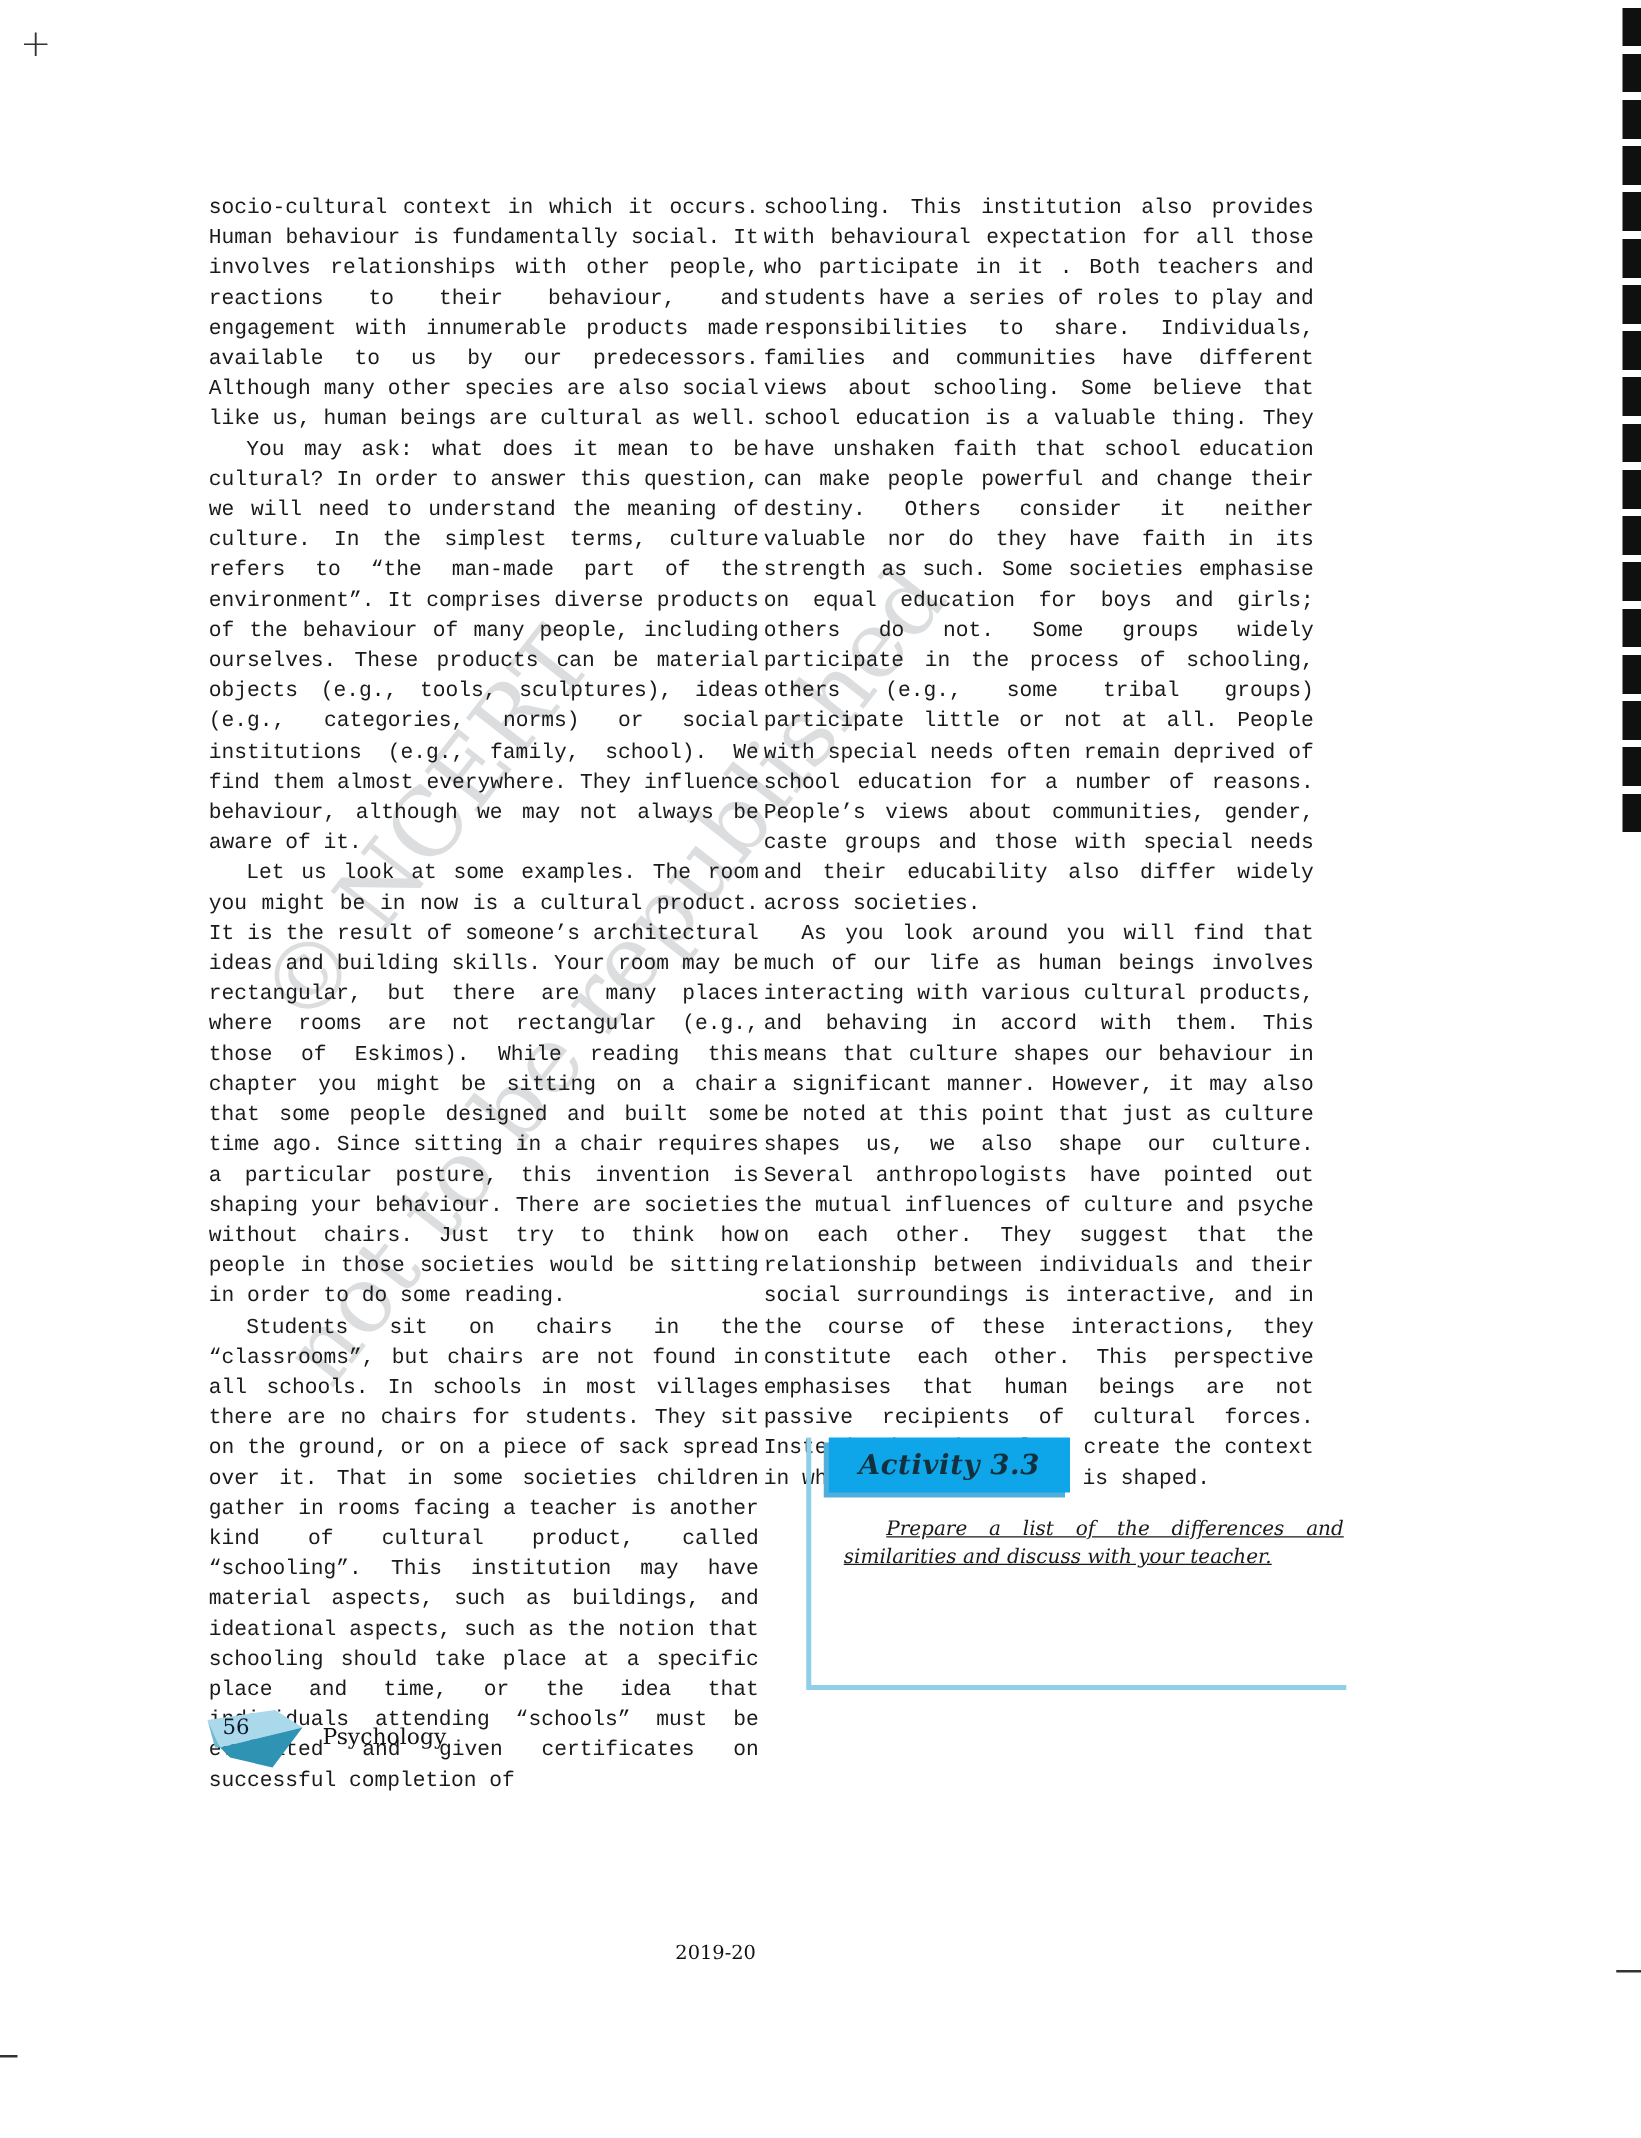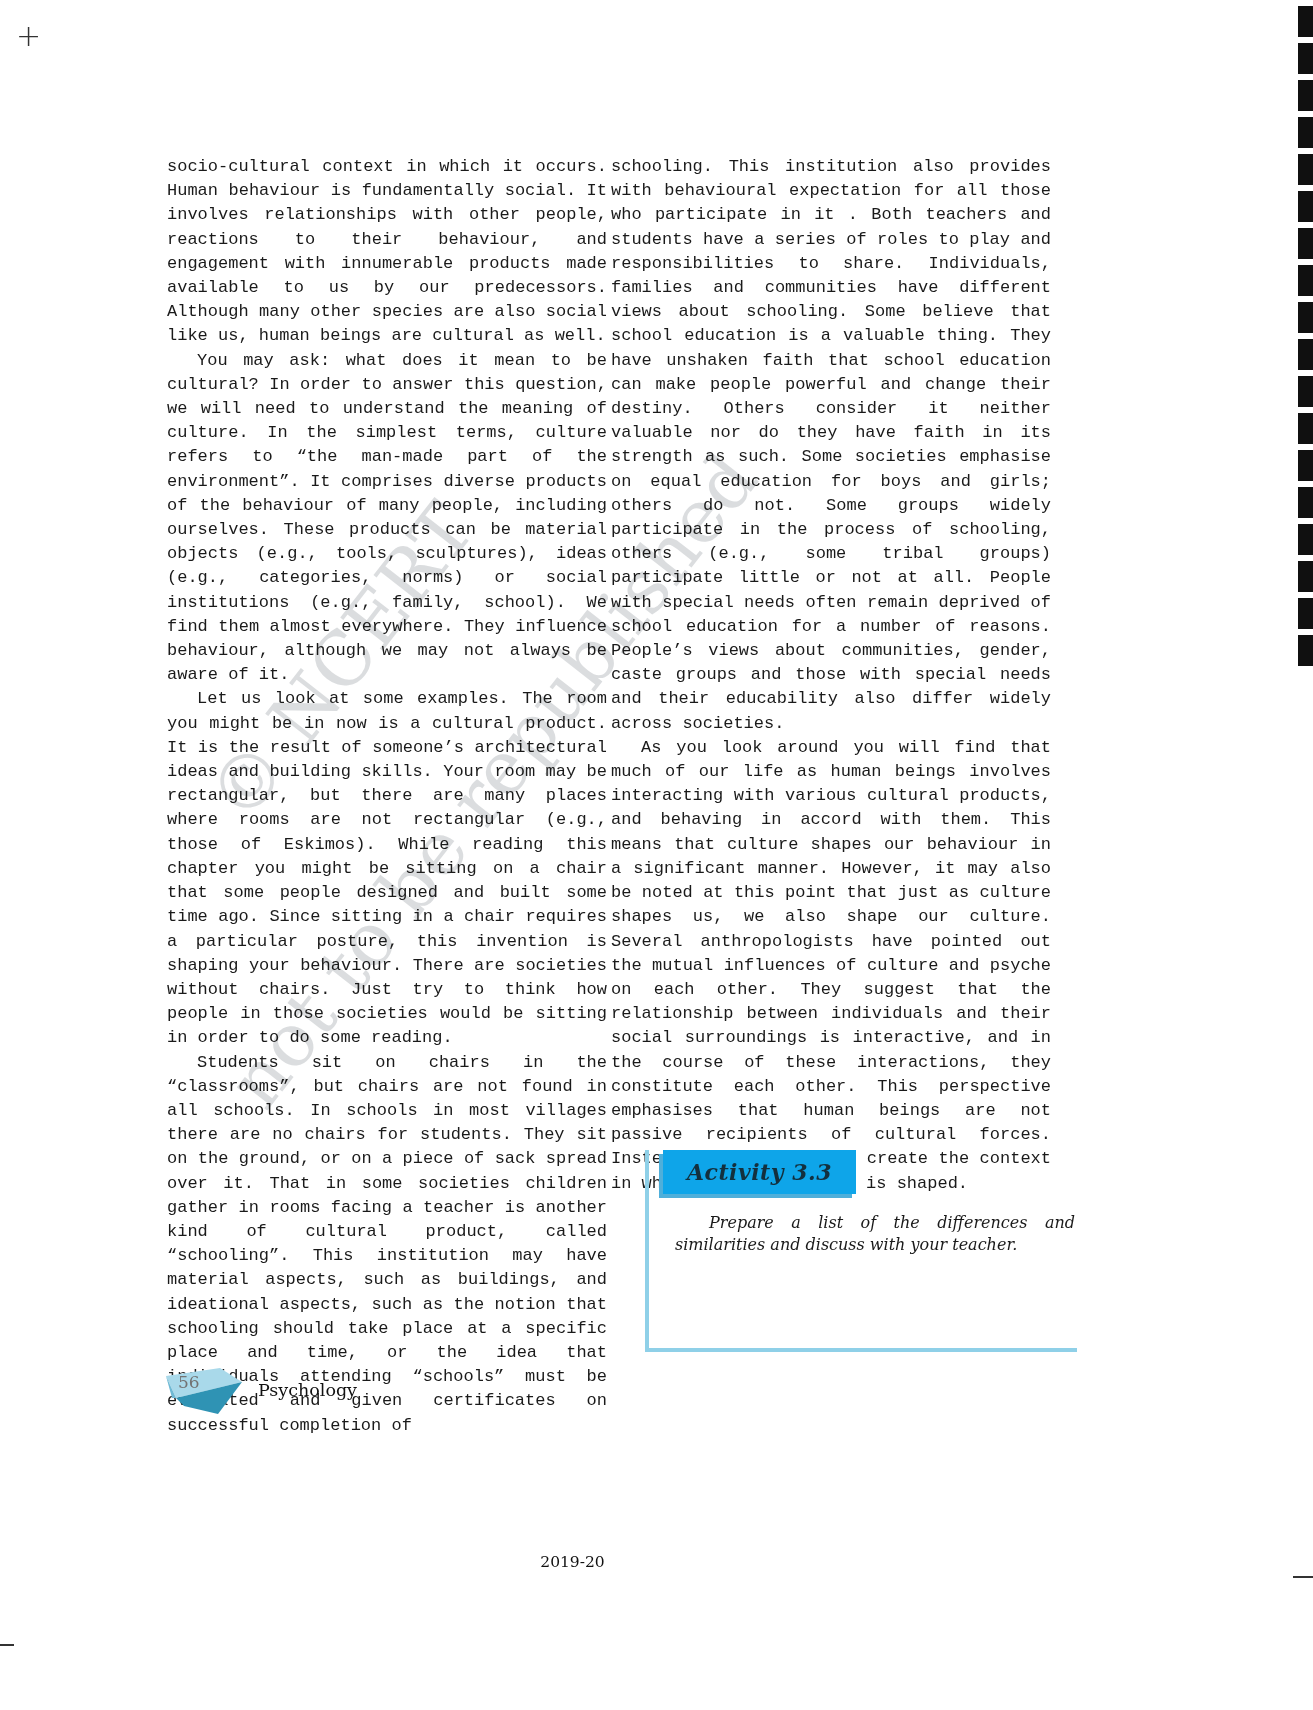--- a/index.html
+++ b/index.html
@@ -70,30 +70,30 @@
     color:#13303e;
     font-size:22px;font-weight:bold;font-style:italic;
     display:flex;align-items:center;justify-content:center;
     letter-spacing:0.5px;
   }
   .activity-body{
     position:absolute;left:30px;top:62px;width:400px;
     font-size:16px;line-height:22px;
     font-style:italic;text-align:justify;color:#1a1a1a;
   }
-  .activity-body .para.indent{text-indent:34px;}
+  .activity-body .para.indent{text-indent:34px;text-decoration:underline;}
 
   
   .page-badge{
     position:absolute;left:162px;top:1368px;width:86px;height:50px;
   }
   .page-badge svg{position:absolute;left:0;top:0;}
   .page-badge .num{
     position:absolute;left:16px;top:4px;
-    font-size:17px;color:#737373;
+    font-size:17px;color:#0f172a;
   }
   .footer-label{
     position:absolute;left:258px;top:1380px;
     font-size:17.5px;color:#111;
   }
   .year{
     position:absolute;left:0;top:1553px;width:1145px;
     text-align:center;font-size:15.5px;color:#111;
   }
 </style>

